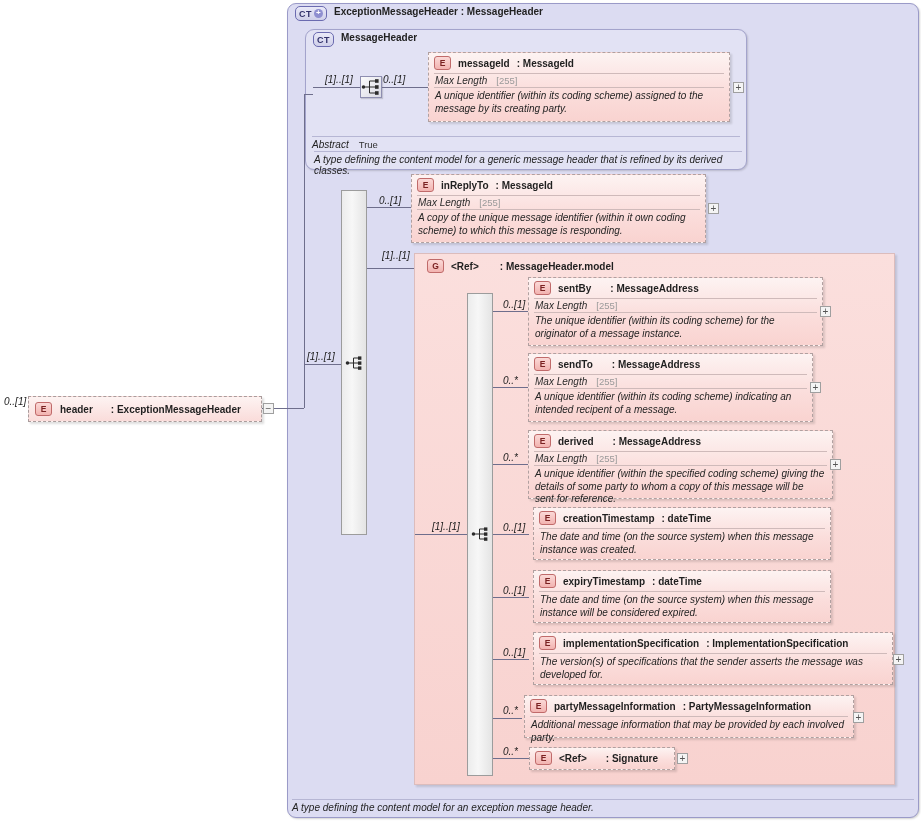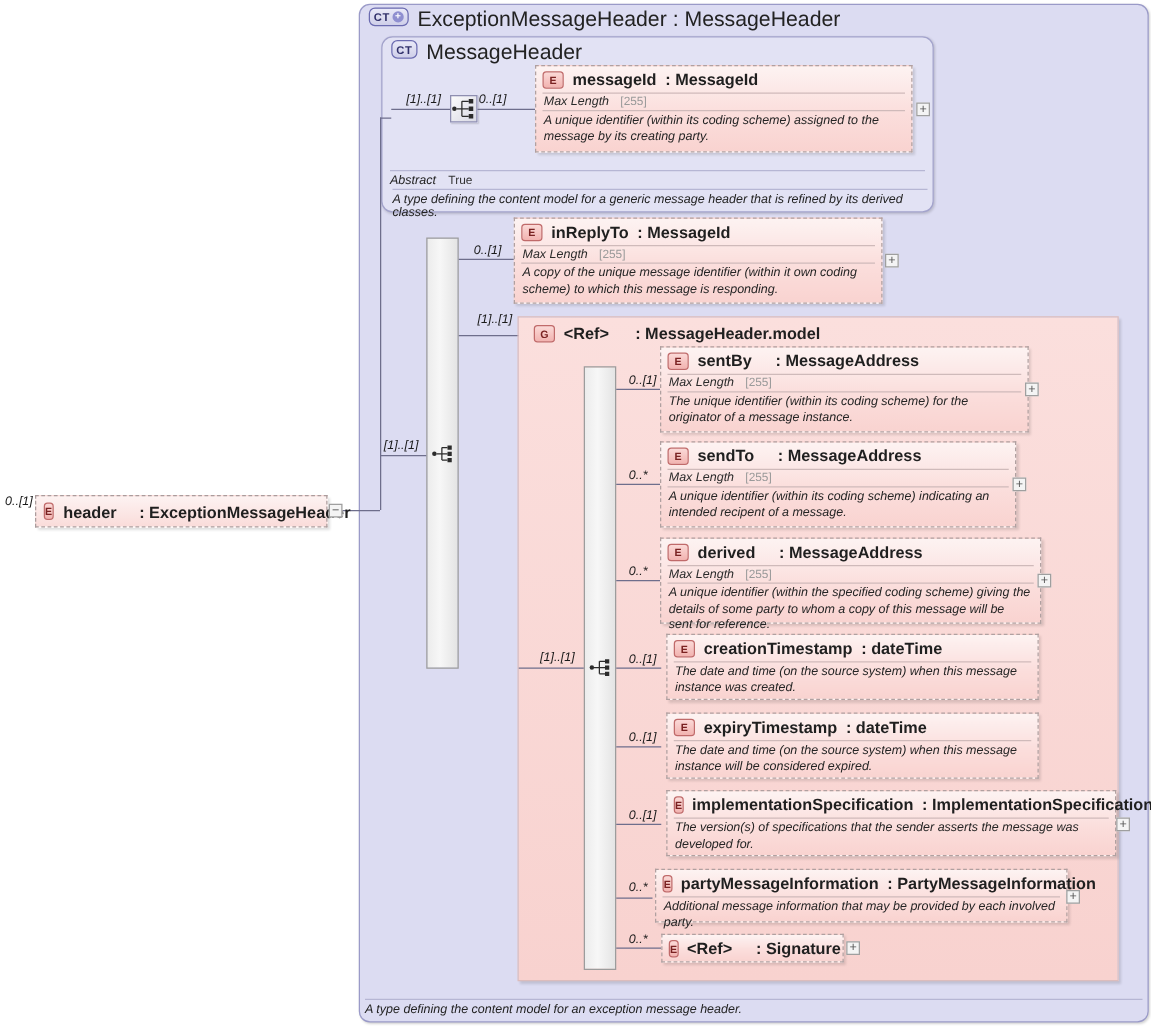--- a/index.html
+++ b/index.html
@@ -46,21 +46,21 @@
     color:#30306a; padding:0 3px;
   }
   .badge .plus {
     display:inline-block; width:9px; height:9px; margin-left:2px;
     border-radius:50%;
     background:#8f8fd0;
     color:#fff; font-size:8px; line-height:8px; text-align:center;
     font-weight:bold;
   }
   .title-row { position:absolute; display:flex; align-items:flex-start; gap:7px; }
-  .title-row .label { font-size:17px; font-weight:normal; color:#222; white-space:nowrap; }
+  .title-row .label { font-size:10px; font-weight:bold; color:#222; white-space:nowrap; }
 
   
   .ebox {
     position:absolute;
     border:1px dashed #b0a0a0;
     background:linear-gradient(180deg,#fdf3f2 0%, #fbdedc 55%, #f9d3d0 100%);
     box-shadow:2px 2px 2px rgba(0,0,0,0.13);
   }
   .ebox.group {
     background:linear-gradient(180deg,#fbdfdd 0%, #f8d2cf 100%);
@@ -71,21 +71,21 @@
     padding:3px 6px 3px 5px;
   }
   .e-badge {
     display:inline-flex; align-items:center; justify-content:center;
     width:17px; height:14px;
     border:1px solid #c06a6a;
     border-radius:3px;
     background:linear-gradient(#fbd9d7,#f2b3b0);
     font-size:8.5px; font-weight:bold; color:#7a2222;
   }
-  .e-name { font-size:13px; font-weight:bold; color:#1f1f1f; white-space:nowrap; }
+  .e-name { font-size:10px; font-weight:bold; color:#1f1f1f; white-space:nowrap; }
   .e-sep { border-top:1px solid #cfbaba; margin:0 5px; }
   .facet {
     display:flex; align-items:baseline; gap:9px;
     padding:1px 6px 1px 6px;
     font-style:italic; font-size:10px; color:#2b2b2b;
   }
   .facet .fval { font-style:normal; color:#9a9a9a; font-size:9.5px; }
   .doc {
     padding:2px 7px 3px 6px;
     font-style:italic; font-size:10px; line-height:1.25;

